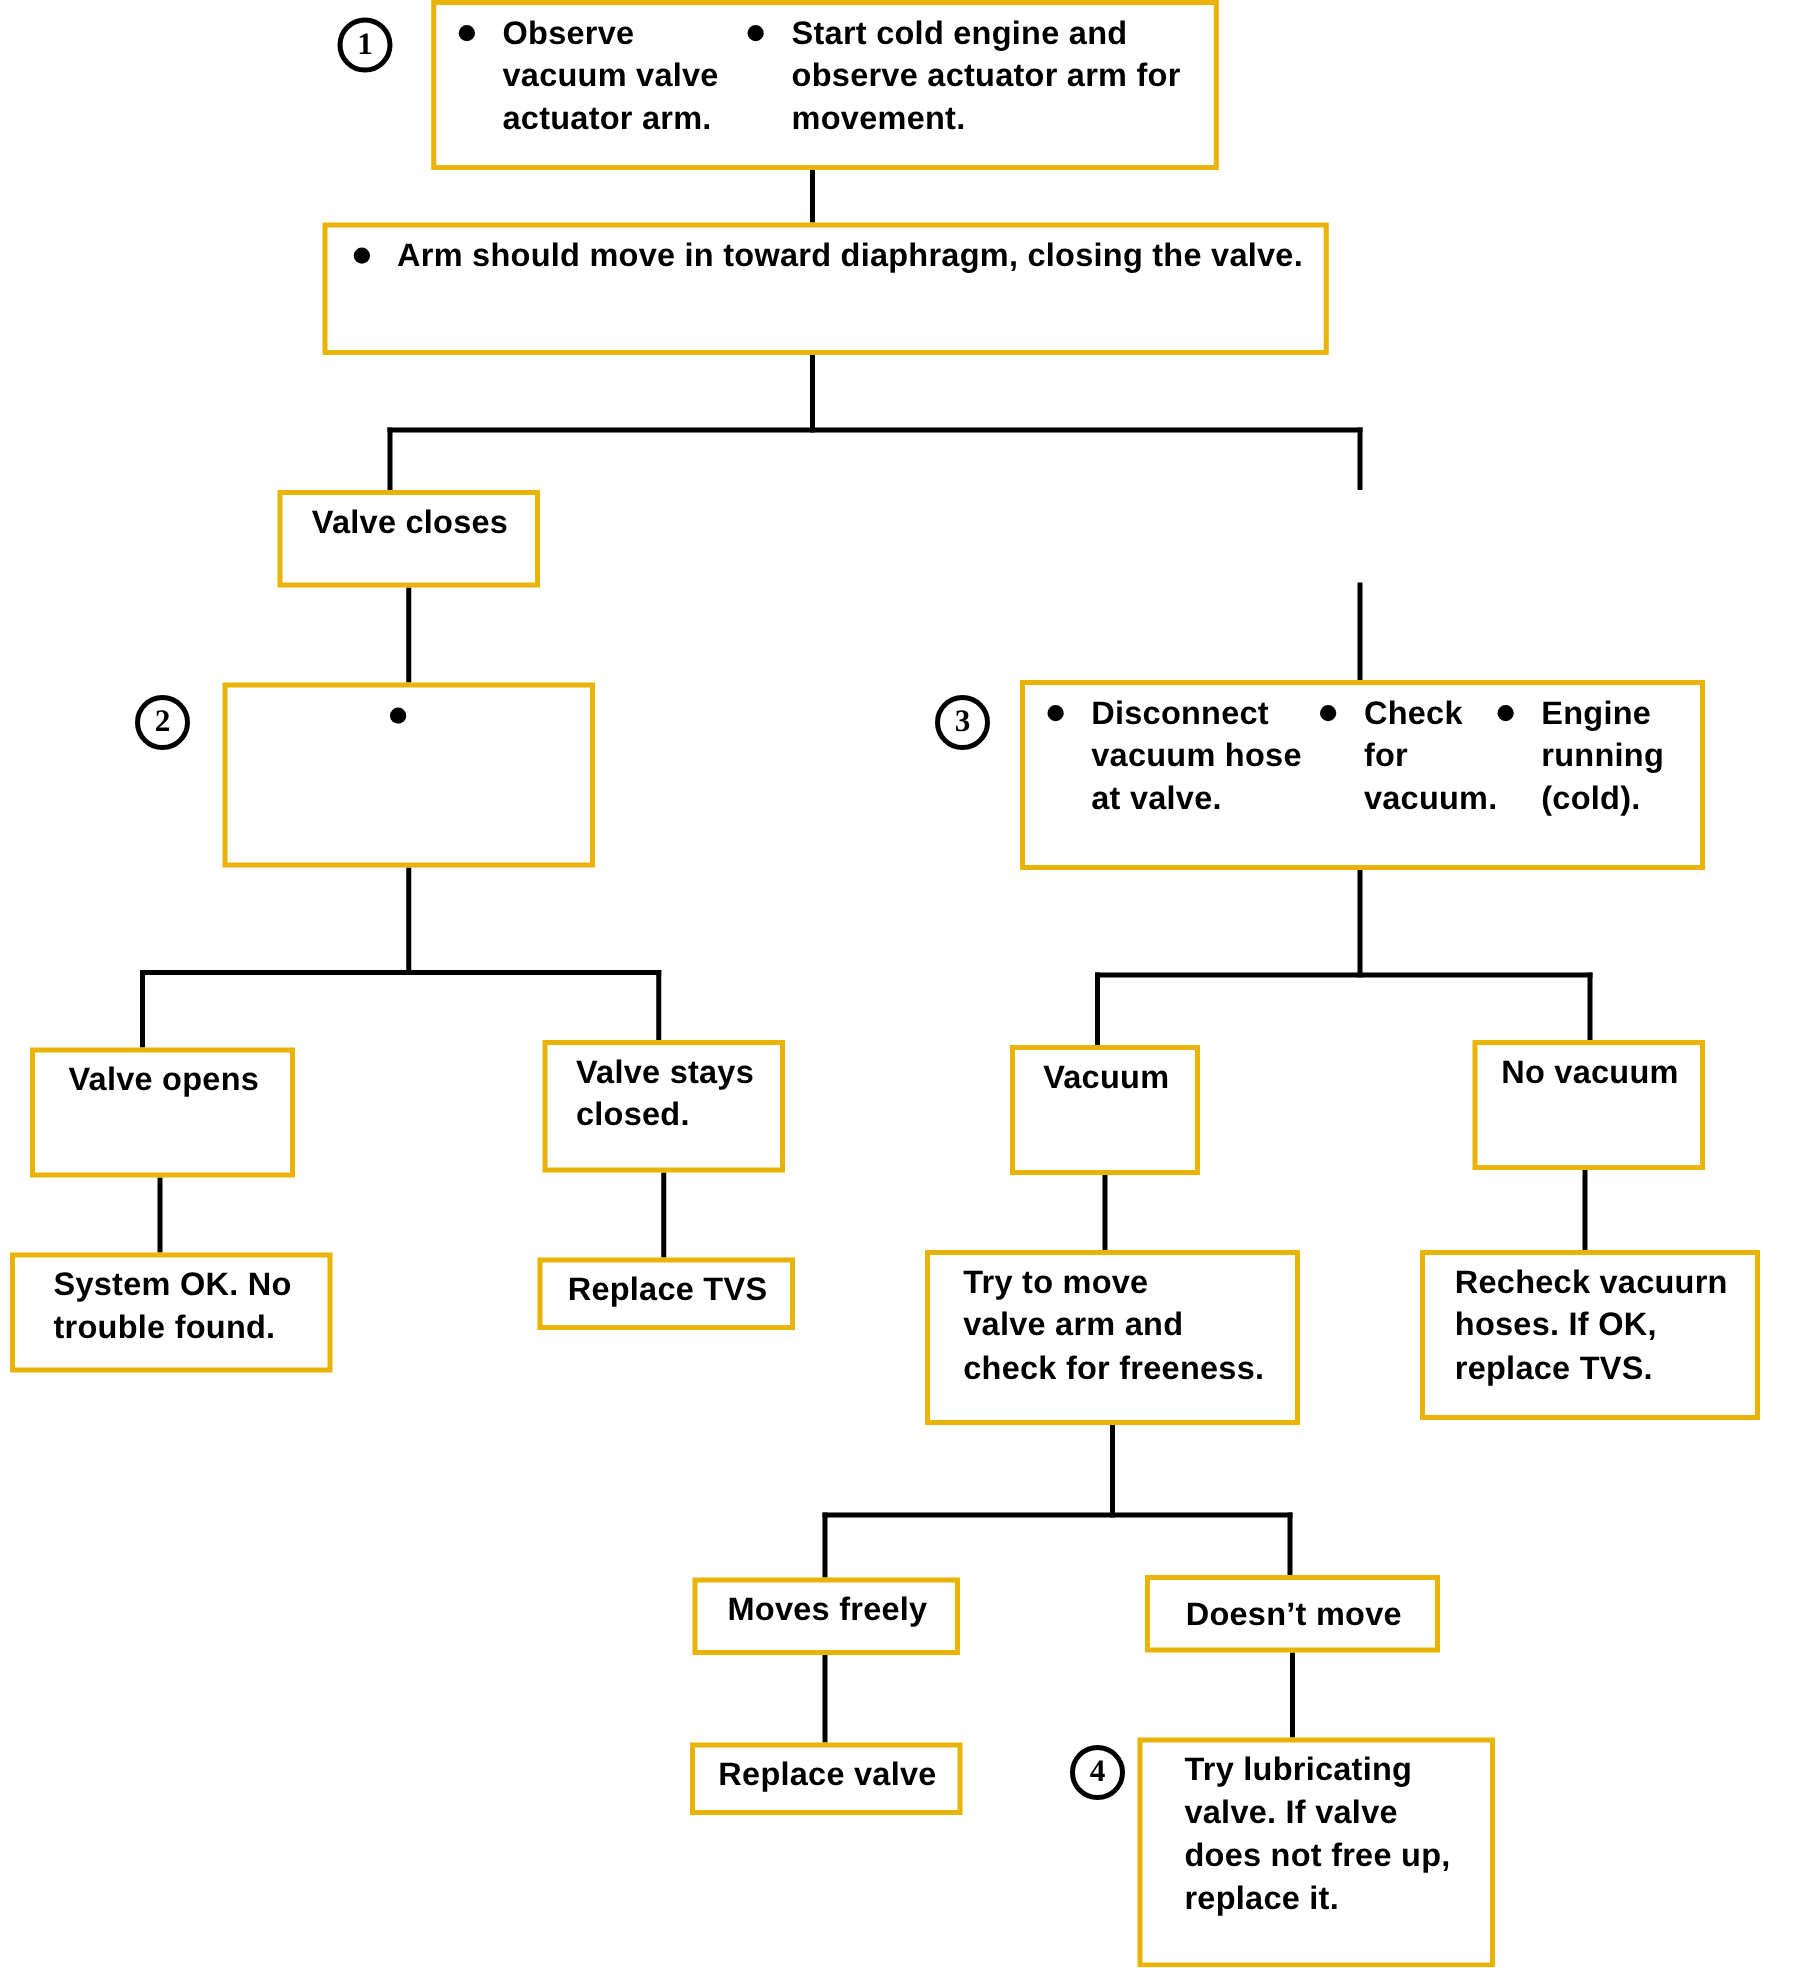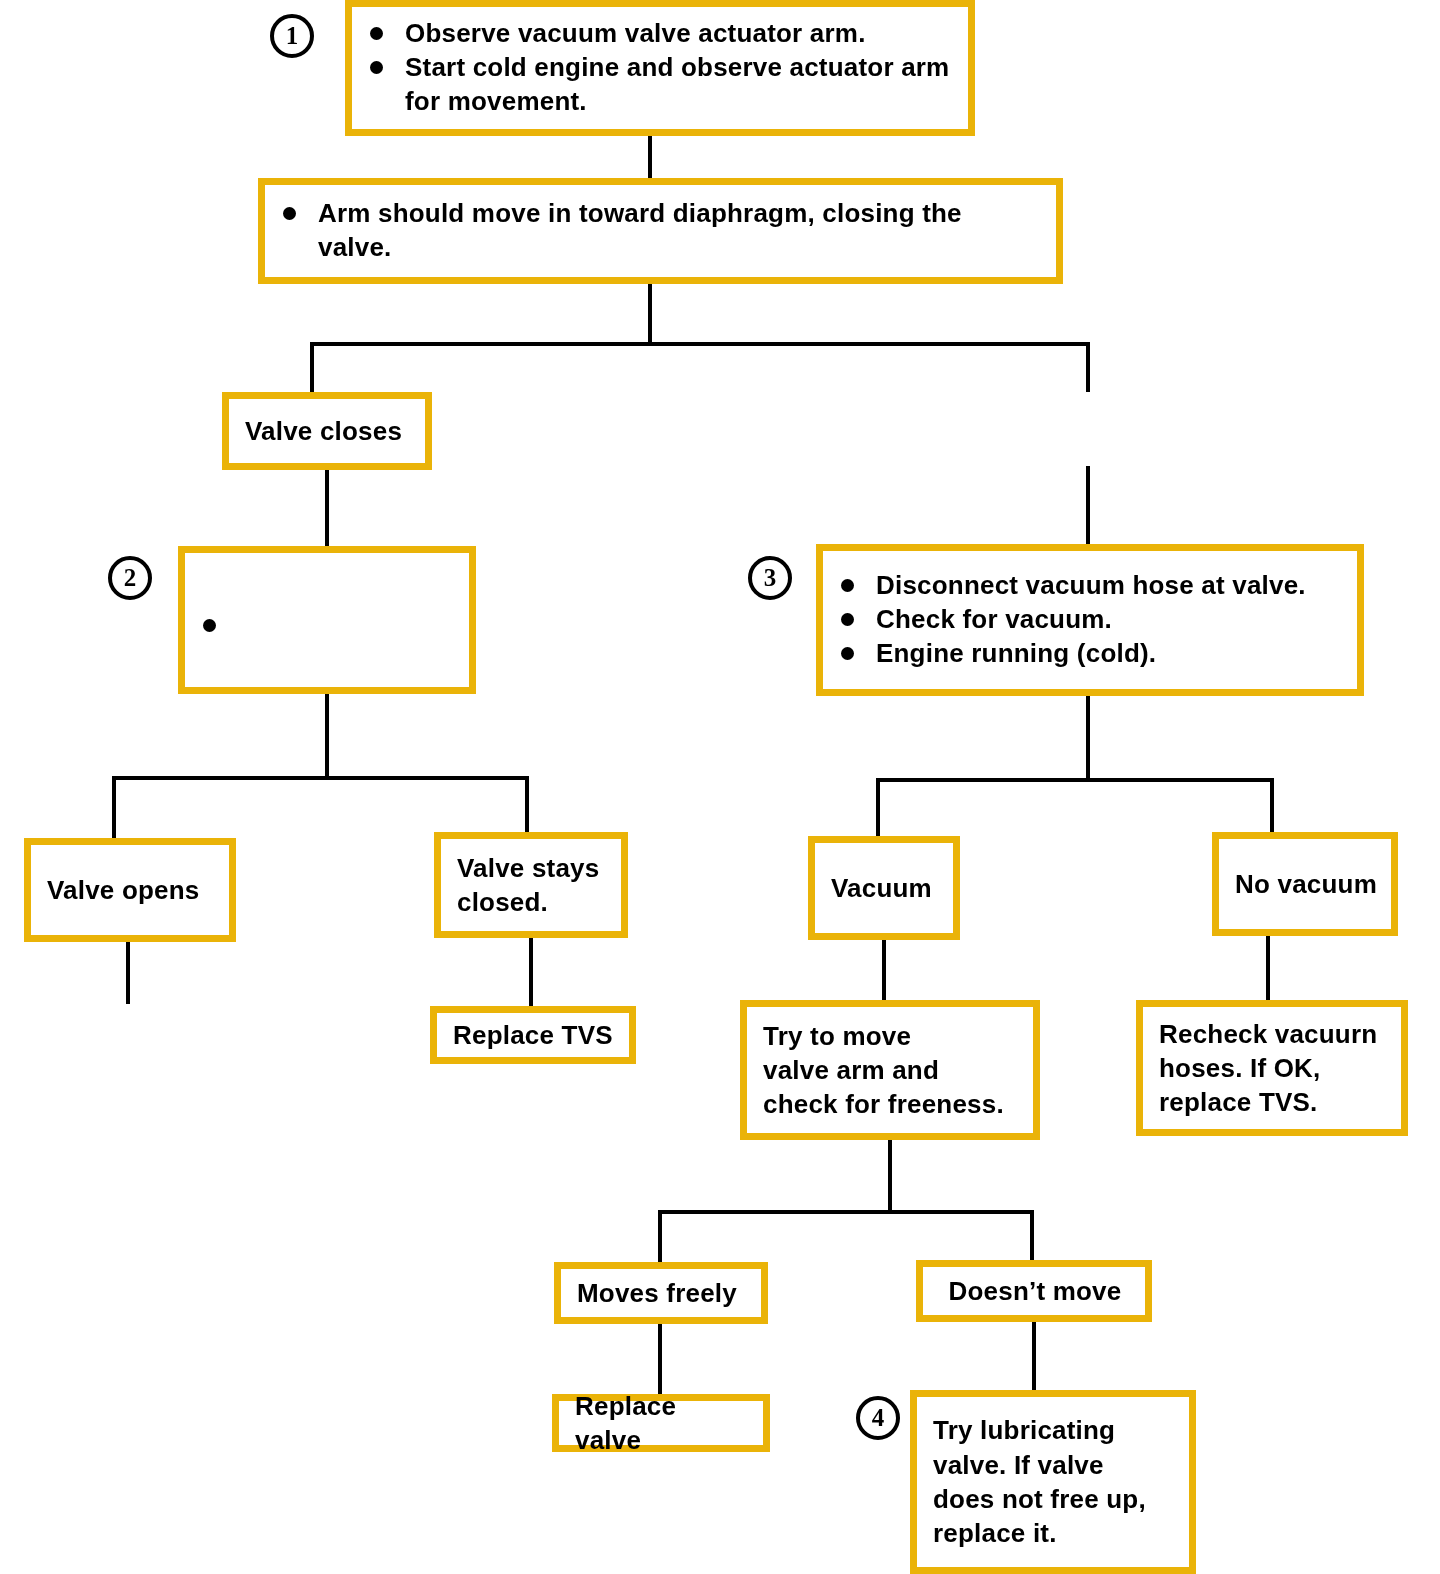--- a/index.html
+++ b/index.html
@@ -19,24 +19,24 @@
     position: absolute;
     left: 0;
     top: 0;
     width: 1440px;
     height: 1574px;
     pointer-events: none;
   }
   .node {
     position: absolute;
     box-sizing: border-box;
-    border: 7px solid #eab308;
+    border: 4px solid #eab308;
     background: #ffffff;
     display: flex;
-    flex-direction: column;
+    flex-direction: row;
     justify-content: center;
   }
   .node.pad-bullets { padding: 6px 14px 6px 18px; }
   .node.pad-plain   { padding: 4px 14px 4px 16px; }
 
   .bullet-line {
     display: flex;
     align-items: flex-start;
     font-size: 26px;
     font-weight: bold;
@@ -155,22 +155,26 @@
     <div class="node pad-plain" style="left: 24px; top: 838px; width: 212px; height: 104px;">
       <div class="plain-text">Valve opens</div>
     </div>
     <div class="node pad-plain" style="left: 434px; top: 832px; width: 194px; height: 106px;">
       <div class="plain-text">Valve stays
 closed.</div>
     </div>
     <div class="node pad-plain" style="left: 808px; top: 836px; width: 152px; height: 104px;">
       <div class="plain-text">Vacuum</div>
     </div>
-    <div class="node pad-plain" style="left: 1178px; top: 832px; width: 186px; height: 104px; margin-left: 34px;">
+    <div class="node pad-plain" style="left: 1178px; top: 832px; width: 186px; height: 104px;">
       <div class="plain-text">No vacuum</div>
+    </div>
+    <div class="node pad-plain" style="left: 8px; top: 1002px; width: 258px; height: 96px;">
+      <div class="plain-text">System OK. No
+trouble found.</div>
     </div>
     <div class="node pad-plain" style="left: 430px; top: 1006px; width: 206px; height: 58px;">
       <div class="plain-text">Replace TVS</div>
     </div>
     <div class="node pad-plain" style="left: 740px; top: 1000px; width: 300px; height: 140px;">
       <div class="plain-text">Try to move
 valve arm and
 check for freeness.</div>
     </div>
     <div class="node pad-plain" style="left: 1136px; top: 1000px; width: 272px; height: 136px;">

